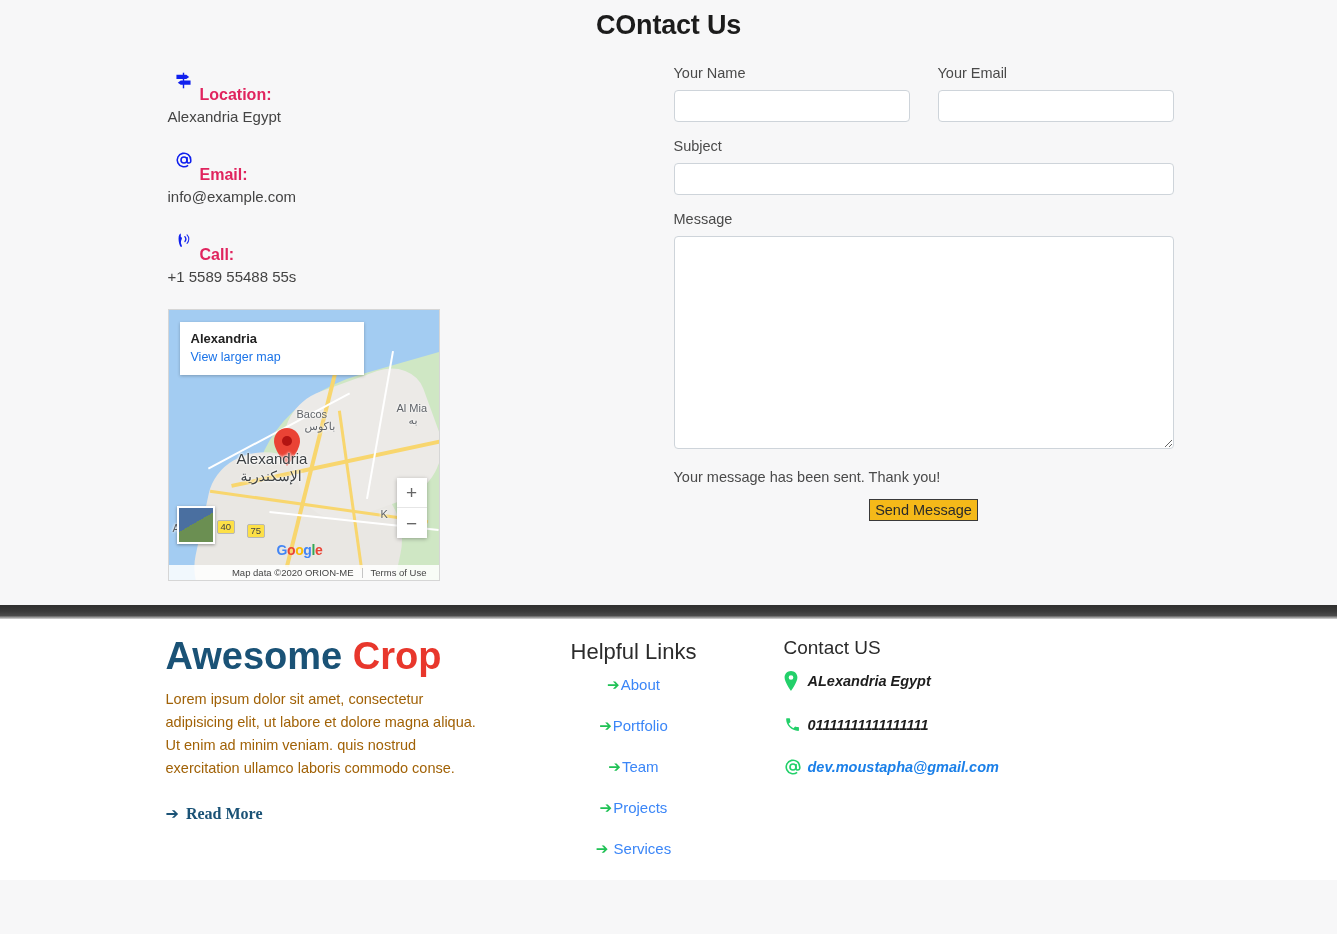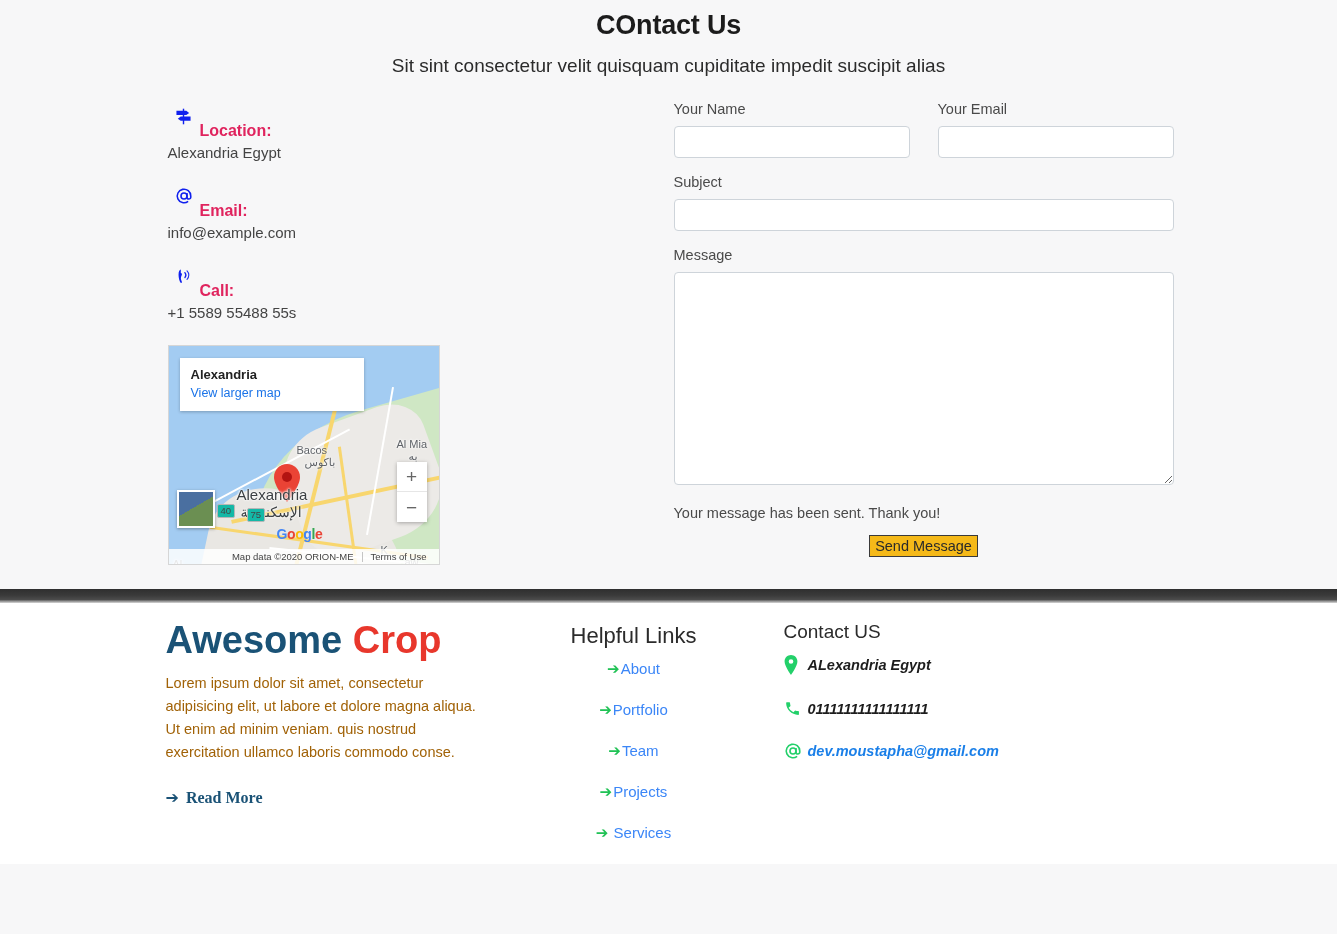--- a/index.html
+++ b/index.html
@@ -74,21 +74,21 @@
   .info-value {
     font-size: 15px;
     color: #444;
     margin: 13px 0 0 2px;
     padding-bottom: 18px;
   }
 
   
   .map-box {
     width: 272px;
-    height: 220px;
+    height: 272px;
     margin-top: 6px;
     margin-left: 2px;
     position: relative;
     overflow: hidden;
     background: #a5cdf0;
     border: 1px solid #d6d6d6;
   }
   .map-water { position: absolute; inset: 0; background: #a3ccf2; }
   .map-land {
     position: absolute;
@@ -169,21 +169,21 @@
   }
   .map-zoom div:first-child { border-bottom: 1px solid #e6e6e6; }
 
   .map-thumb {
     position: absolute; left: 8px; bottom: 36px; z-index: 7;
     width: 38px; height: 38px; border: 2px solid #fff;
     background: linear-gradient(150deg,#4a6fa0 0 45%, #6b8f52 45% 100%);
     box-shadow: 0 1px 3px rgba(0,0,0,.35);
   }
   .shield {
-    position: absolute; z-index: 6; background: #14b8a6; border: 1px solid #b7b7b7;
+    position: absolute; z-index: 6; background: #fde047; border: 1px solid #b7b7b7;
     font-size: 9.5px; color: #444; padding: 0 3px; border-radius: 2px; line-height: 12px;
   }
   .shield.s40 { left: 48px; bottom: 46px; }
   .shield.s75 { left: 78px; bottom: 42px; }
 
   .map-google {
     position: absolute; left: 108px; bottom: 22px; z-index: 7;
     font-size: 14px; font-weight: bold; letter-spacing: -0.4px;
   }
   .map-google .b { color: #4285f4; } .map-google .r { color: #ea4335; }
@@ -268,21 +268,20 @@
   .cl-row { display: flex; align-items: center; margin-bottom: 25px; }
   .cl-icon { color: #23d06a; width: 24px; display: inline-flex; align-items: center; justify-content: flex-start; }
   .cl-text { font-weight: bold; font-style: italic; font-size: 14.5px; color: #1d1d1d; }
   .cl-text.mail { color: #1a7fe8; }
 </style>
 </head>
 <body>
 
 <section class="contact-section">
   <h1 class="section-title">COntact Us</h1>
-  <p class="section-sub">Sit sint consectetur velit quisquam cupiditate impedit suscipit alias</p>
 
   <div class="contact-wrap">
 
     <div class="contact-left">
 
       <div class="info-block">
         <div class="info-head">
           <span class="info-icon">
             <svg width="17" height="17" viewBox="0 0 24 24" fill="#1020ee">
               <rect x="11" y="1" width="2" height="22"></rect>

